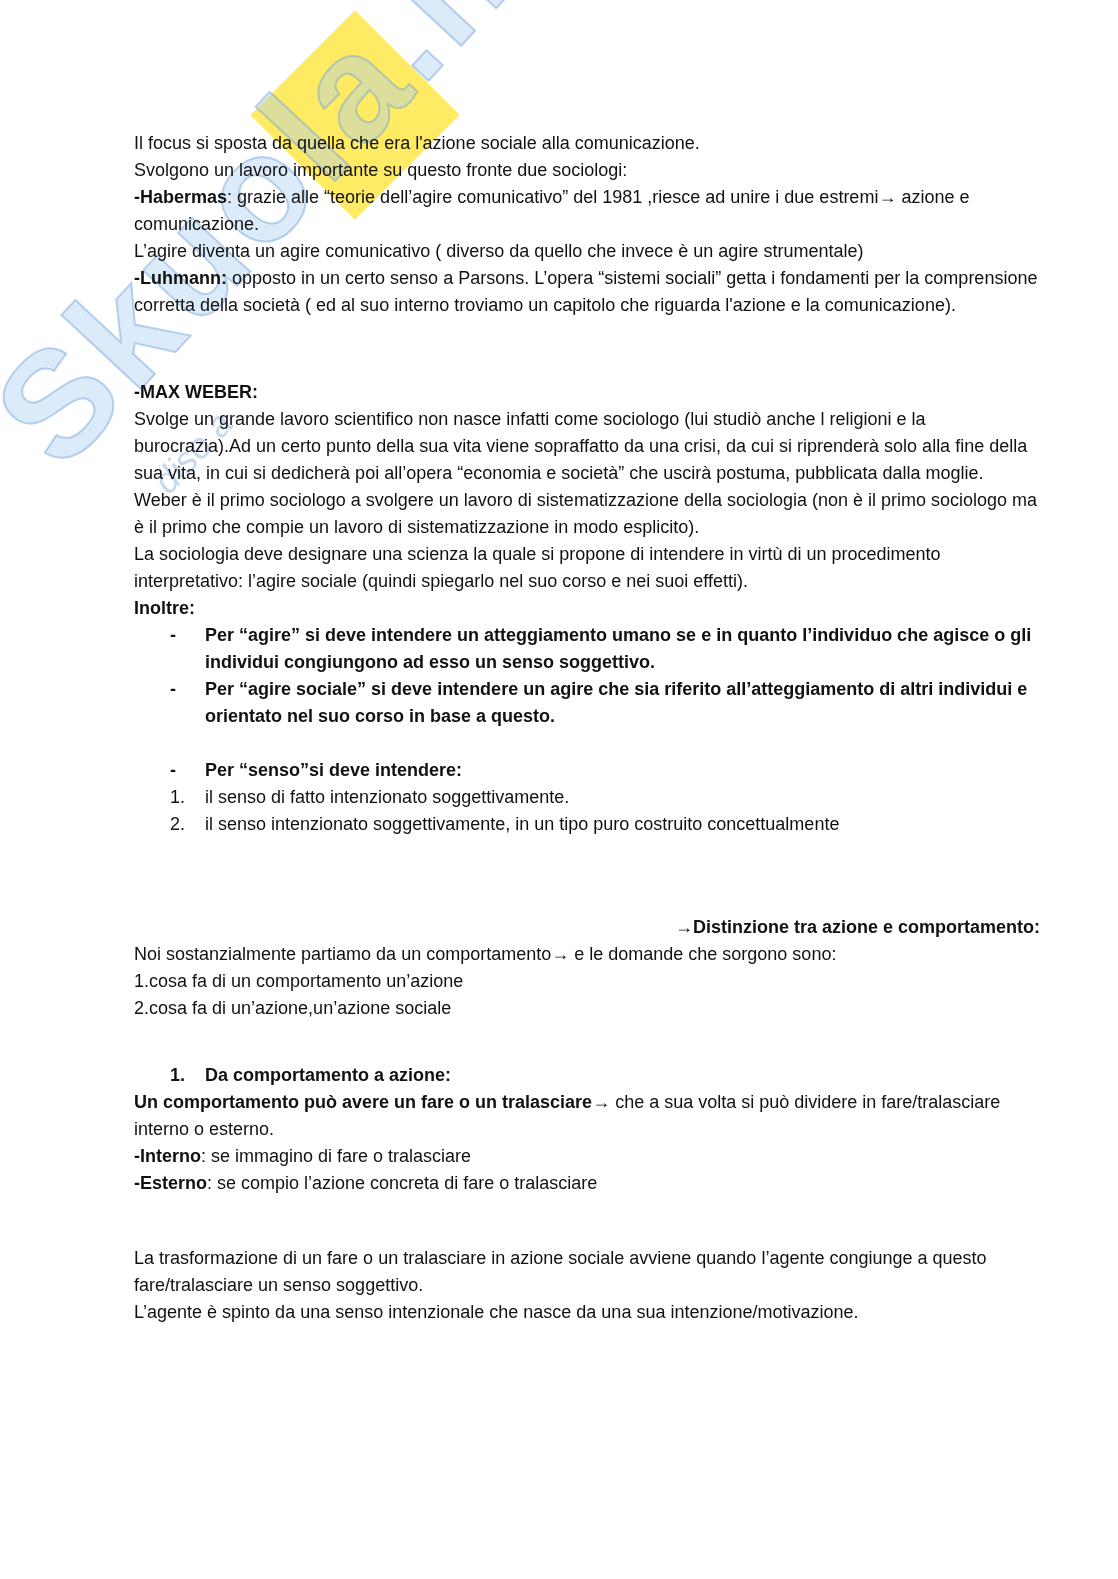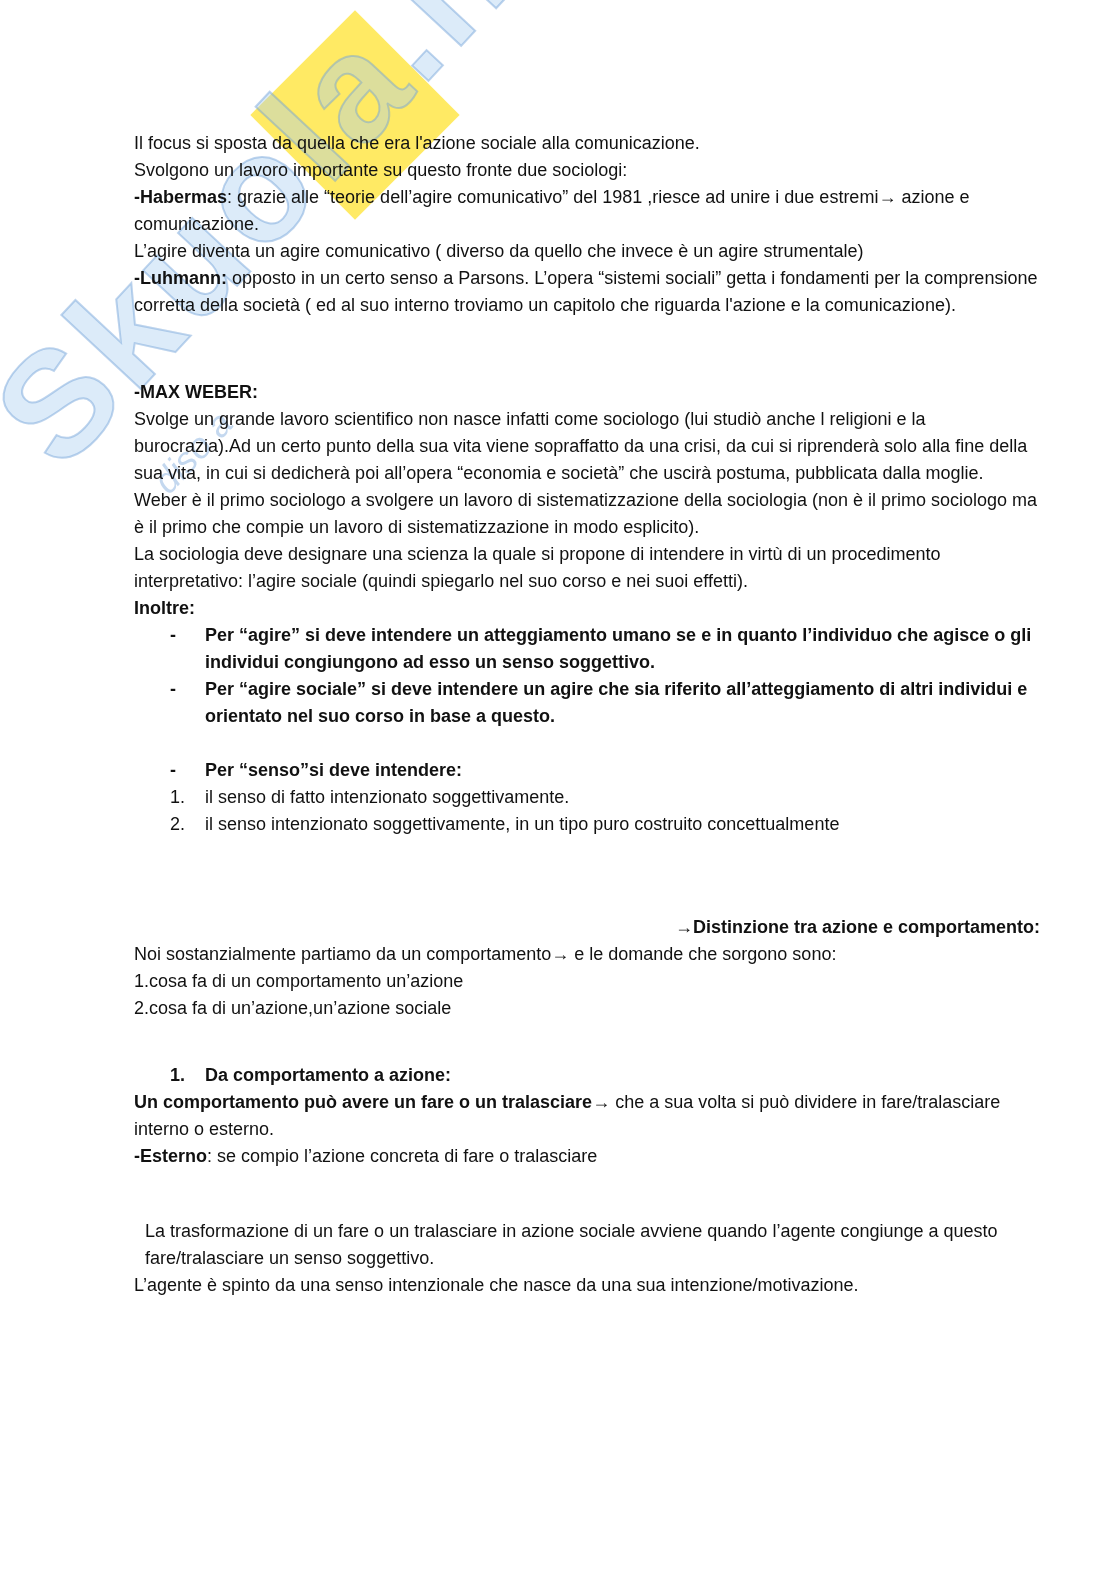--- a/index.html
+++ b/index.html
@@ -58,21 +58,21 @@
   p { margin: 0; }
   .bold { font-weight: bold; }
   .underline { }
   .li { display: flex; align-items: flex-start; }
   .li-marker { flex: 0 0 35px; margin-left: 36px; }
   .li-text { flex: 1; }
   .gap-60 { margin-top: 60px; }
   .gap-27 { margin-top: 27px; }
   .gap-76 { margin-top: 76px; text-align: right; }
   .gap-40 { margin-top: 40px; }
-  .gap-48 { margin-top: 48px; margin-left: 11px; }
+  .gap-48 { margin-top: 48px; }
 </style>
 </head>
 <body>
 
 <div class="page">
 
   <div class="watermark" aria-hidden="true">
     <div class="wm-diamond"></div>
     <div class="wm-letters">Skuola.net</div>
     <div class="wm-sub">diso a</div>
@@ -123,20 +123,21 @@
     <p>1.cosa fa di un comportamento un’azione</p>
     <p>2.cosa fa di un’azione,un’azione sociale</p>
 
     <div class="li bold gap-40">
       <span class="li-marker">1.</span>
       <div class="li-text">Da comportamento a azione:</div>
     </div>
 
     <p><b>Un comportamento può avere un fare o un tralasciare</b><span>→ che a sua volta si può dividere in fare/tralasciare interno o esterno.</span></p>
 
+    <p><b>-Interno</b><span>: se immagino di fare o tralasciare</span></p>
 
     <p><b>-Esterno</b><span>: se compio l’azione concreta di fare o tralasciare</span></p>
 
 
     <p class="underline gap-48">La trasformazione di un fare o un tralasciare in azione sociale avviene quando l’agente congiunge a questo fare/tralasciare un senso soggettivo.</p>
     <p class="underline">L’agente è spinto da una senso intenzionale che nasce da una sua intenzione/motivazione.</p>
 
   </div>
 </div>
 

